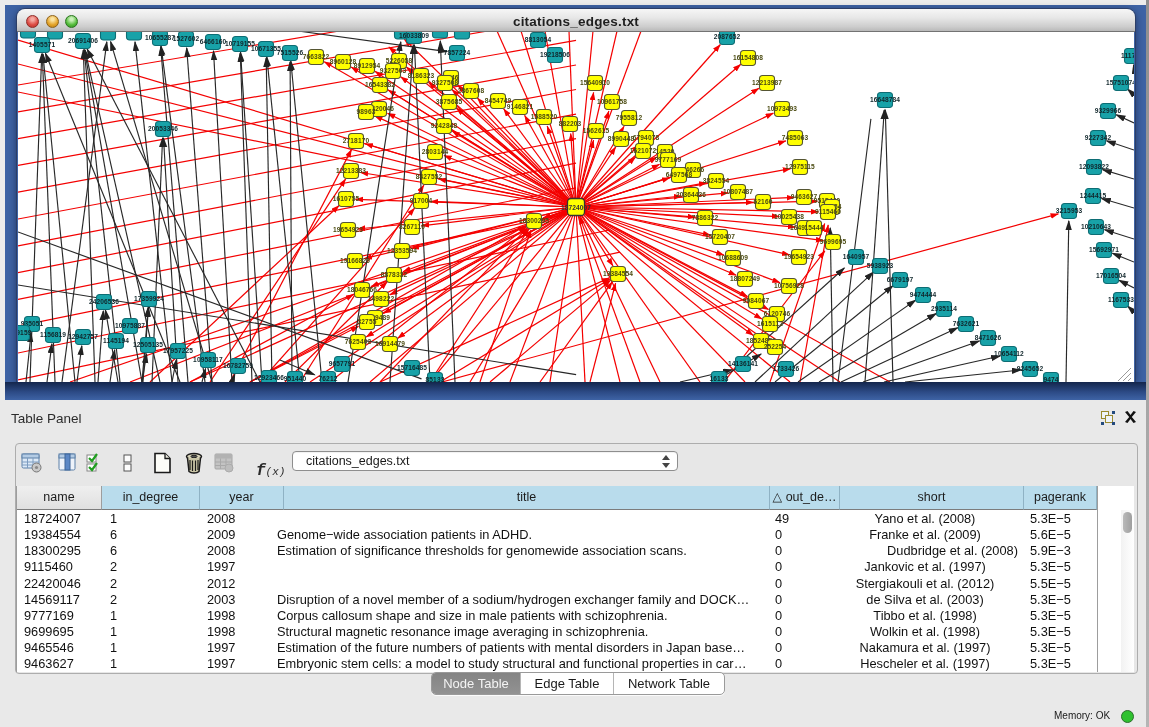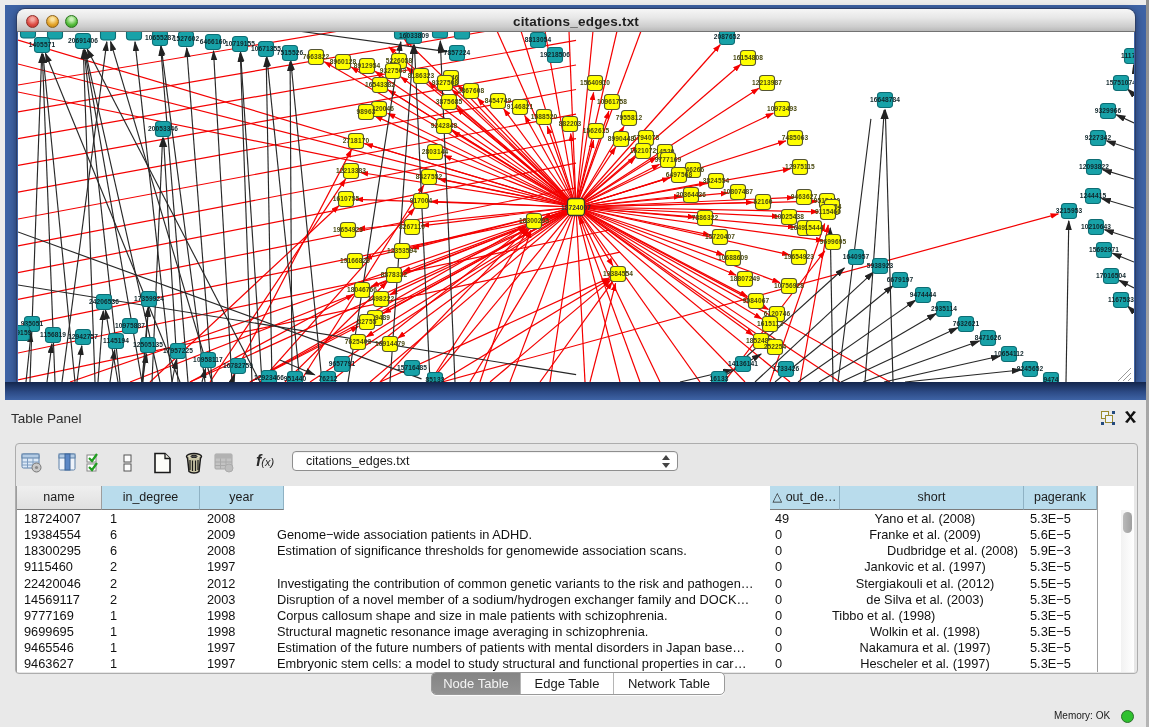--- a/index.html
+++ b/index.html
@@ -612,34 +612,35 @@
           <ellipse cx="11" cy="4.5" rx="3" ry="1.3" fill="#555" stroke="#1a1a1a"></ellipse>
           <path d="M4.5 6 L6 19.5 a5.5 2.5 0 0 0 10 0 L17.5 6" fill="#c9c5a6" stroke="#1a1a1a" stroke-width="1.5"></path>
           <path d="M7 8 v10 M9.5 8.5 v10.5 M12.5 8.5 v10.5 M15 8 v10" stroke="#1a1a1a" stroke-width="1.2"></path>
         </svg>
 <svg class="ticon" style="left:197px" width="22" height="22" viewBox="0 0 22 22">
           <rect x="2" y="2" width="17" height="15" rx="1" fill="#c3c3c3" stroke="#a5a5a5"></rect>
           <rect x="2" y="2" width="17" height="4.5" fill="#b2b2b2"></rect>
           <path d="M2 10 h17 M2 13.5 h17 M7.5 6.5 v10.5 M13 6.5 v10.5" stroke="#a9a9a9" fill="none"></path>
           <circle cx="16" cy="16" r="4" fill="#bdbdbd" stroke="#ababab"></circle>
         </svg>
-<div class="ticon" style="left:240px;top:8px;font-family:Liberation Sans, sans-serif;font-style:italic;font-size:16px;color:#2a2a2a"><b>f</b><span style="font-size:11px">(x)</span></div>
+<div class="ticon" style="left:240px;top:18px;font-family:Liberation Mono, monospace;font-style:italic;font-size:16px;color:#2a2a2a"><b>f</b><span style="font-size:11px">(x)</span></div>
       <div id="dropdown">
           <span>citations_edges.txt</span>
         <svg style="position:absolute;left:368px;top:3px" width="10" height="13" viewBox="0 0 10 13">
             <path d="M5 0 L9 5 L1 5 z" fill="#444"></path>
             <path d="M5 13 L9 8 L1 8 z" fill="#444"></path>
           </svg>
       </div>
     </div>
     <div id="tbl">
         <div class="hrow">
 <div class="hc gray" style="left:0px;width:84px">name</div>
 <div class="hc" style="left:85px;width:97px">in_degree</div>
 <div class="hc" style="left:183px;width:83px">year</div>
+<div class="hc" style="left:267px;width:485px">title</div>
 <div class="hc" style="left:753px;width:69px">△ out_de…</div>
 <div class="hc" style="left:823px;width:183px">short</div>
 <div class="hc" style="left:1007px;width:72px">pagerank</div>
 </div>
 <div class="trow" style="top:24.00px">
 <div class="tc" style="left:7px">18724007</div>
 <div class="tc" style="left:93px">1</div>
 <div class="tc" style="left:190px">2008</div>
 <div class="tc" style="left:758px">49</div>
 <div class="tc" style="left:815px;width:186px;text-align:center">Yano et al. (2008)</div>
@@ -668,41 +669,40 @@
 <div class="tc" style="left:93px">2</div>
 <div class="tc" style="left:190px">1997</div>
 <div class="tc" style="left:758px">0</div>
 <div class="tc" style="left:815px;width:186px;text-align:center">Jankovic et al. (1997)</div>
 <div class="tc" style="left:1013px">5.3E−5</div>
 </div>
 <div class="trow" style="top:88.60px">
 <div class="tc" style="left:7px">22420046</div>
 <div class="tc" style="left:93px">2</div>
 <div class="tc" style="left:190px">2012</div>
-<div class="tc" style="left:260px">Investigating the contribution of common genetic variants to the risk and pathogen…</div>
 <div class="tc" style="left:758px">0</div>
 <div class="tc" style="left:815px;width:186px;text-align:center">Stergiakouli et al. (2012)</div>
 <div class="tc" style="left:1013px">5.5E−5</div>
 </div>
 <div class="trow" style="top:104.75px">
 <div class="tc" style="left:7px">14569117</div>
 <div class="tc" style="left:93px">2</div>
 <div class="tc" style="left:190px">2003</div>
 <div class="tc" style="left:260px">Disruption of a novel member of a sodium/hydrogen exchanger family and DOCK…</div>
 <div class="tc" style="left:758px">0</div>
 <div class="tc" style="left:815px;width:186px;text-align:center">de Silva et al. (2003)</div>
 <div class="tc" style="left:1013px">5.3E−5</div>
 </div>
 <div class="trow" style="top:120.90px">
 <div class="tc" style="left:7px">9777169</div>
 <div class="tc" style="left:93px">1</div>
 <div class="tc" style="left:190px">1998</div>
 <div class="tc" style="left:260px">Corpus callosum shape and size in male patients with schizophrenia.</div>
 <div class="tc" style="left:758px">0</div>
-<div class="tc" style="left:815px;width:186px;text-align:left">Tibbo et al. (1998)</div>
+<div class="tc" style="left:815px;width:186px;text-align:center">Tibbo et al. (1998)</div>
 <div class="tc" style="left:1013px">5.3E−5</div>
 </div>
 <div class="trow" style="top:137.05px">
 <div class="tc" style="left:7px">9699695</div>
 <div class="tc" style="left:93px">1</div>
 <div class="tc" style="left:190px">1998</div>
 <div class="tc" style="left:260px">Structural magnetic resonance image averaging in schizophrenia.</div>
 <div class="tc" style="left:758px">0</div>
 <div class="tc" style="left:815px;width:186px;text-align:center">Wolkin et al. (1998)</div>
 <div class="tc" style="left:1013px">5.3E−5</div>

